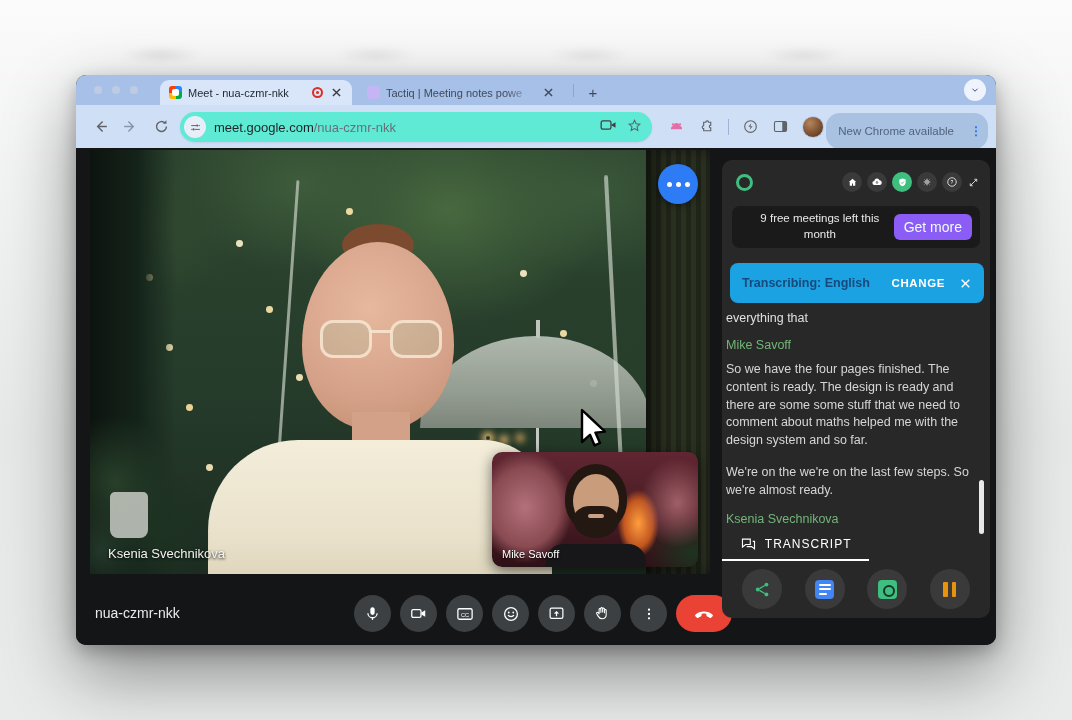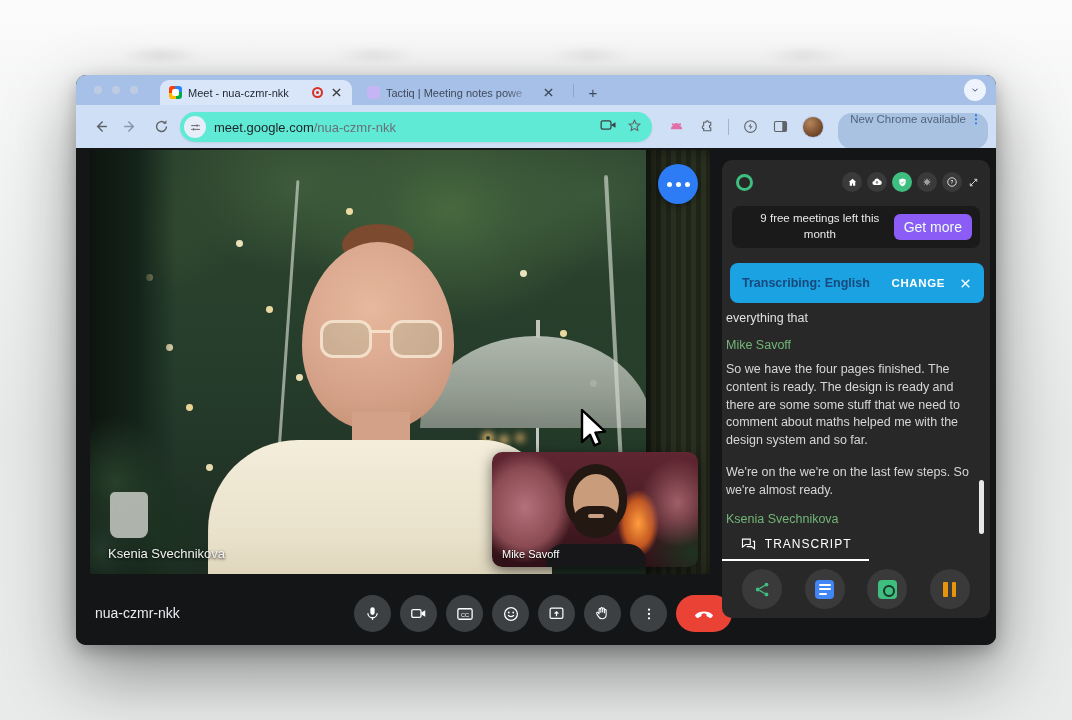--- a/index.html
+++ b/index.html
@@ -46,21 +46,21 @@
   .nav-ico { position:absolute; top:13px; width:17px; height:17px; }
   .addr { position:absolute; left:104px; top:7px; width:472px; height:30px; background:#5eead4; border-radius:15px; display:flex; align-items:center; padding:0 10px 0 4px; box-shadow:0 1px 2px rgba(60,80,120,.12); }
   .tune { width:22px; height:22px; border-radius:50%; background:#e7edf9; display:flex; align-items:center; justify-content:center; margin-right:8px; flex:0 0 auto; }
   .url { font-size:13px; white-space:nowrap; overflow:hidden; flex:1; }
   .url .host { color:#1f2328; }
   .url .path { color:#69707a; }
   .addr .right-ico { margin-left:10px; flex:0 0 auto; }
   .ext-row { position:absolute; left:592px; top:0; height:43px; display:flex; align-items:center; gap:13px; }
   .ext-sep { width:1px; height:16px; background:#9fb4d4; }
   .avatar { width:22px; height:22px; border-radius:50%; background:radial-gradient(circle at 35% 30%, #b5855d 0%, #7e5232 55%, #4e2f1b 100%); border:1px solid #b8cae6; }
-  .update-pill { position:absolute; right:8px; top:8px; height:36px; padding:0 6px 0 12px; background:#a9c2e2; border-radius:14px; display:flex; align-items:flex-start; gap:4px; }
+  .update-pill { position:absolute; right:8px; top:8px; height:36px; padding:0 6px 0 12px; background:#a9c2e2; border-radius:14px; display:flex; align-items:center; gap:16px; }
   .update-pill .txt { font-size:11.5px; color:#51647e; }
   .update-pill .dots { color:#1a73e8; font-weight:bold; font-size:12px; letter-spacing:0; line-height:1; }
 
   
   .content { position:relative; height:497px; background:#141517; }
 
   
   .video { position:absolute; left:14px; top:2px; width:620px; height:424px; overflow:hidden;
     background:
       radial-gradient(140px 100px at 10% 18%, #32492f 0%, transparent 70%),

